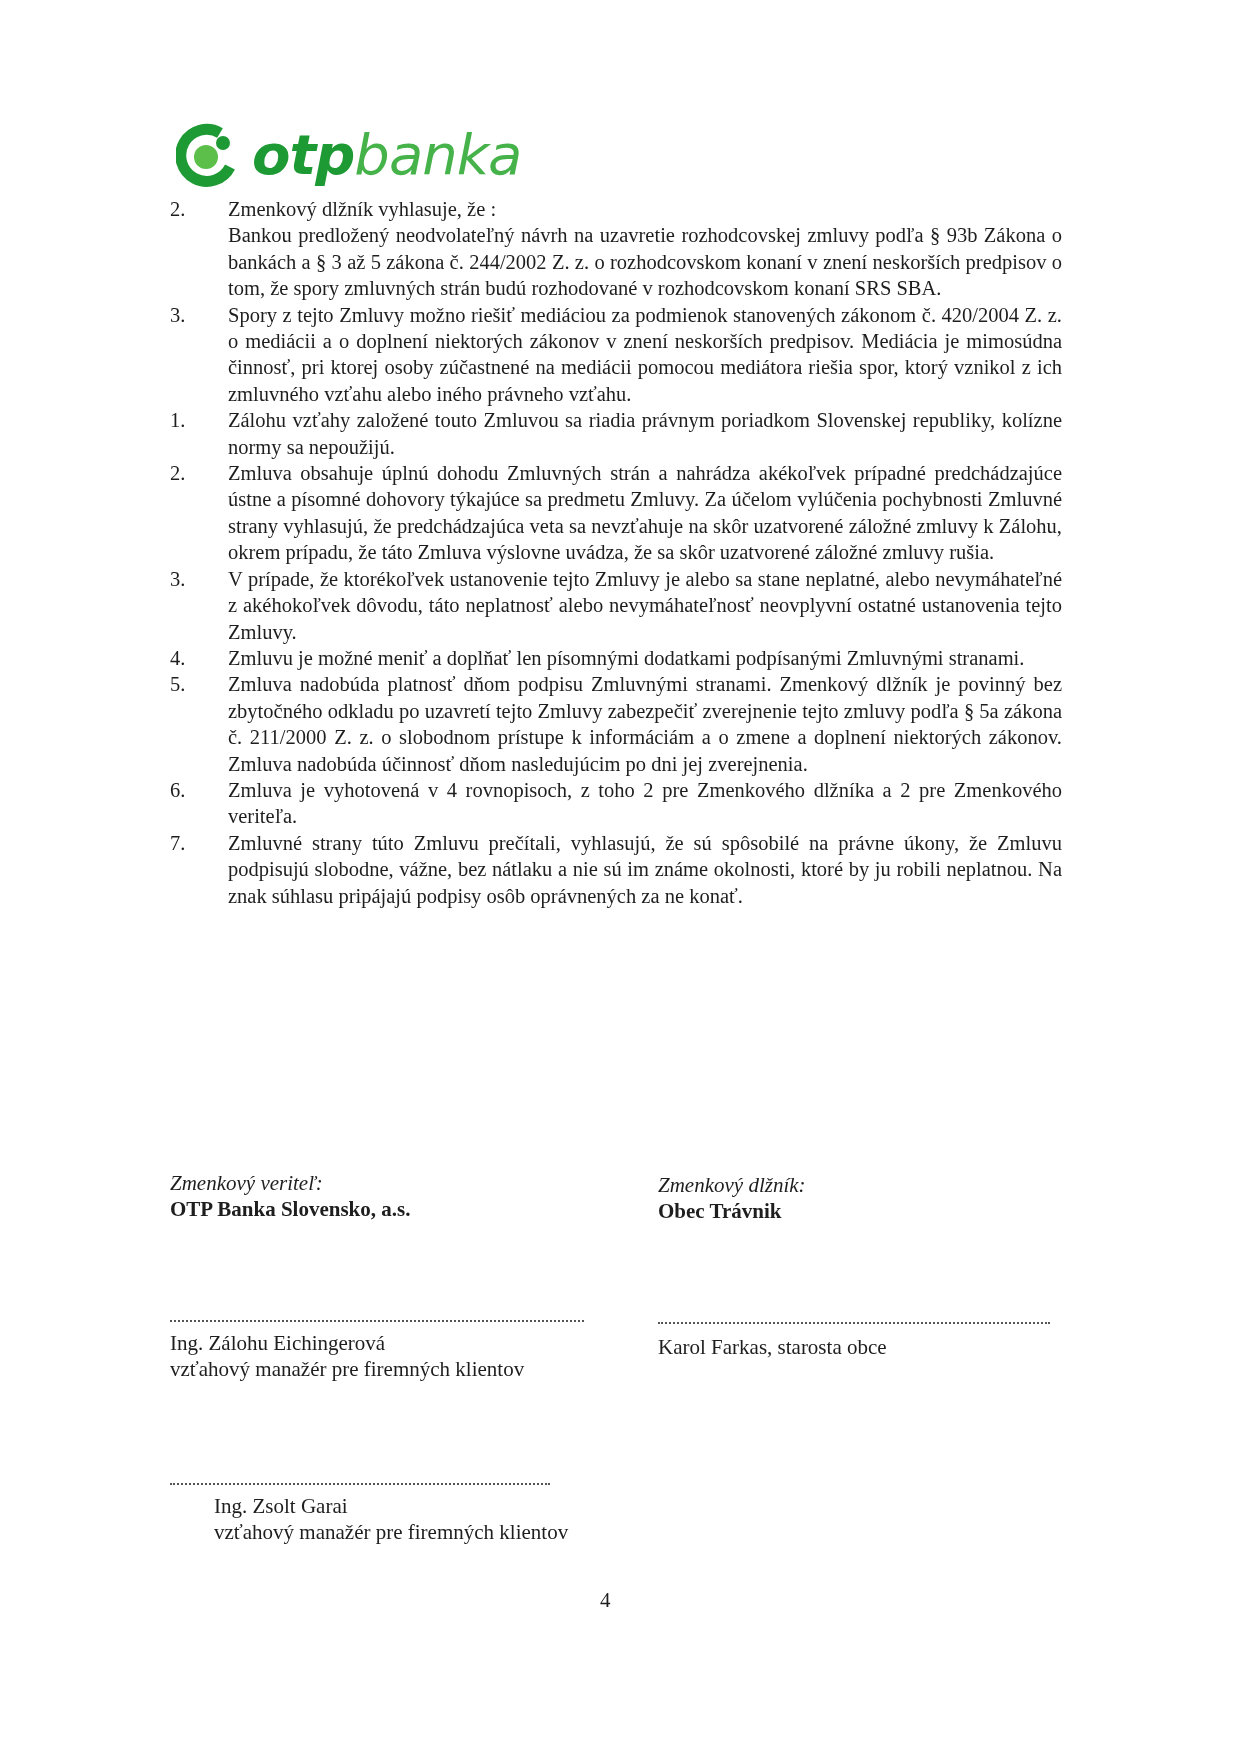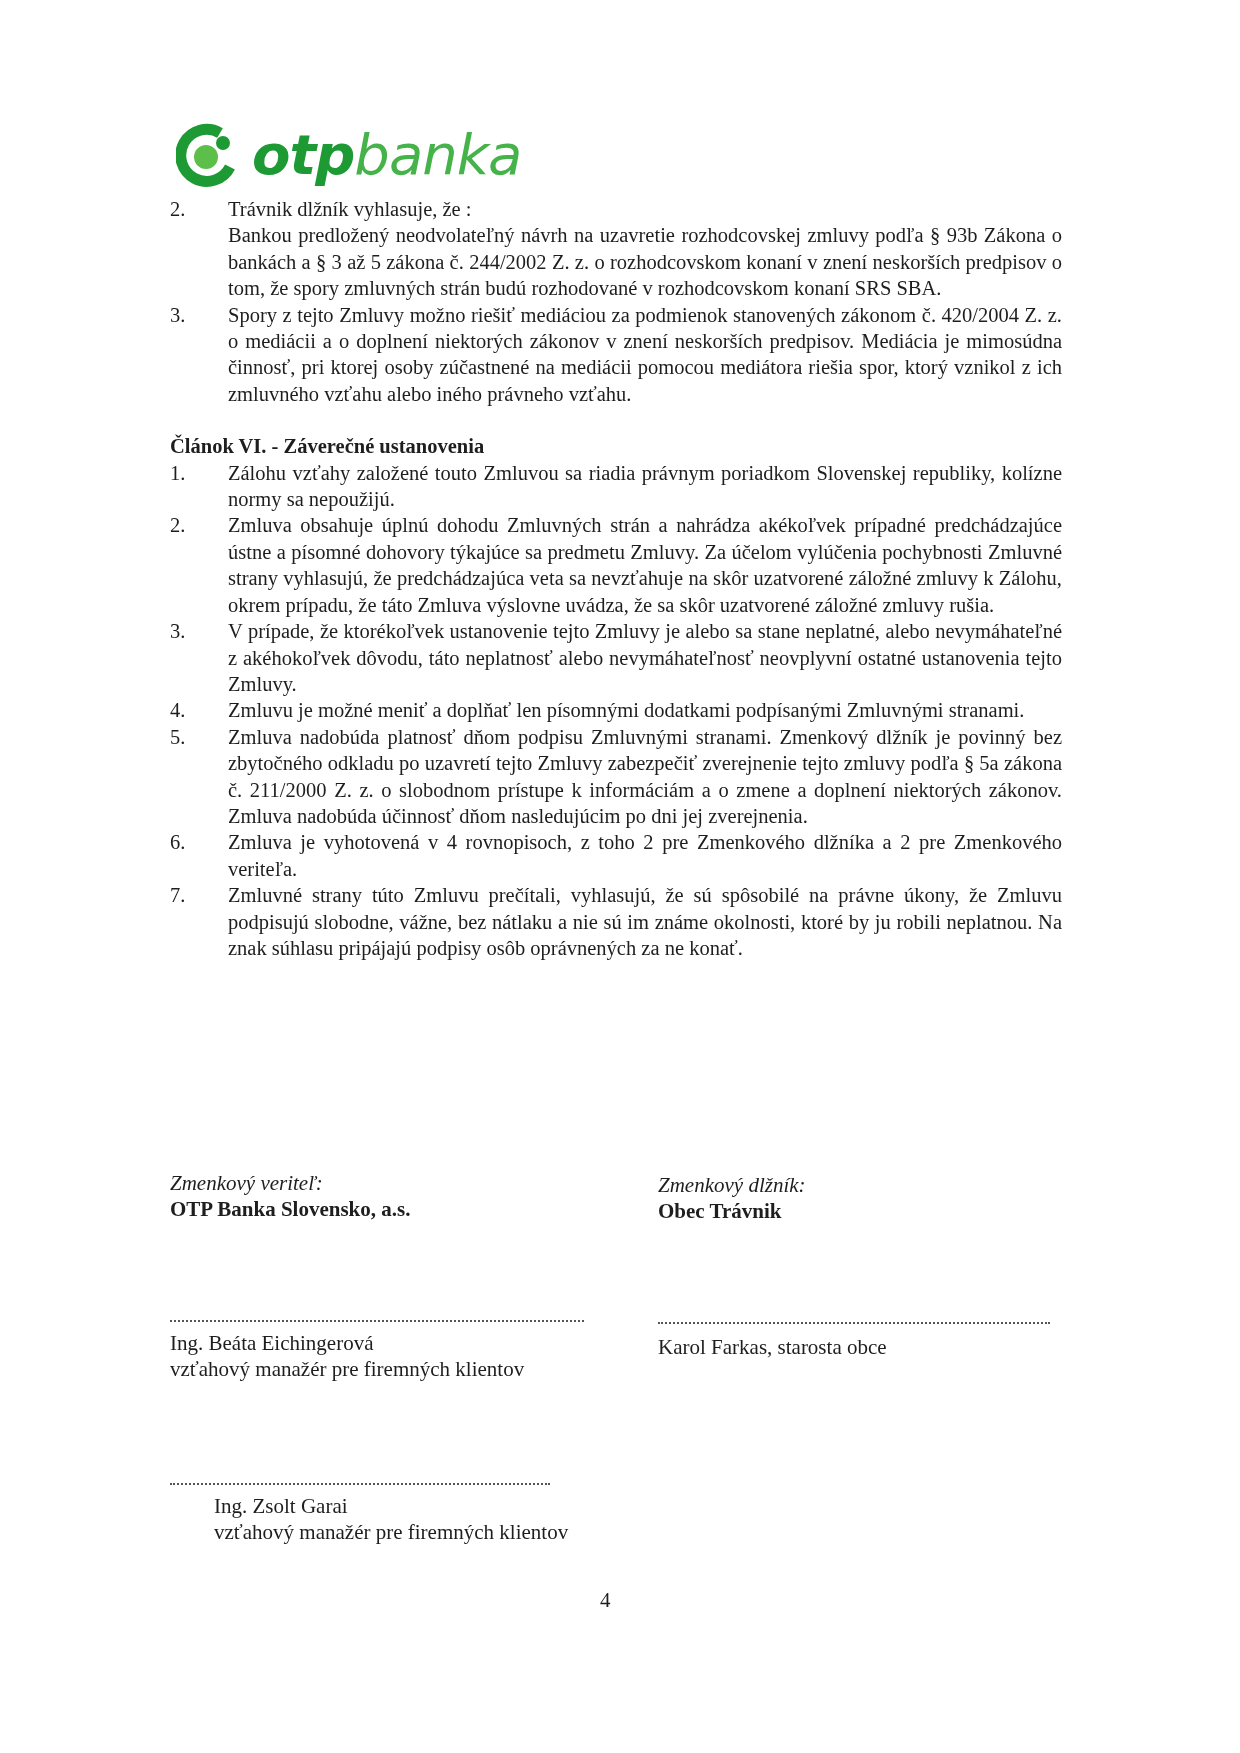--- a/index.html
+++ b/index.html
@@ -36,32 +36,31 @@
       <circle cx="30" cy="34" r="12" fill="#5cbf4a"></circle>
       <circle cx="47" cy="20" r="7" fill="#1e9a35"></circle>
     </svg>
     <span class="logo-text"><span class="logo-otp">otp</span><span class="logo-banka">banka</span></span>
   </div>
 
   <div class="body">
 
     <div class="item">
       <span class="num">2.</span>
-      <div>Trávnik dlžník vyhlasuje, že :</div>
+      <div>Zmenkový dlžník vyhlasuje, že :</div>
     </div>
     <div class="item">
       <div>Bankou predložený neodvolateľný návrh na uzavretie rozhodcovskej zmluvy podľa § 93b Zákona o bankách a § 3 až 5 zákona č. 244/2002 Z. z. o rozhodcovskom konaní v znení neskorších predpisov o tom, že spory zmluvných strán budú rozhodované v rozhodcovskom konaní SRS SBA.</div>
     </div>
 
     <div class="item">
       <span class="num">3.</span>
       <div>Spory z tejto Zmluvy možno riešiť mediáciou za podmienok stanovených zákonom č. 420/2004 Z. z. o mediácii a o doplnení niektorých zákonov v znení neskorších predpisov. Mediácia je mimosúdna činnosť, pri ktorej osoby zúčastnené na mediácii pomocou mediátora riešia spor, ktorý vznikol z ich zmluvného vzťahu alebo iného právneho vzťahu.</div>
     </div>
 
-    <div class="heading">Článok VI. - Záverečné ustanovenia</div>
 
     <div class="item">
       <span class="num">1.</span>
       <div>Zálohu vzťahy založené touto Zmluvou sa riadia právnym poriadkom Slovenskej republiky, kolízne normy sa nepoužijú.</div>
     </div>
     <div class="item">
       <span class="num">2.</span>
       <div>Zmluva obsahuje úplnú dohodu Zmluvných strán a nahrádza akékoľvek prípadné predchádzajúce ústne a písomné dohovory týkajúce sa predmetu Zmluvy. Za účelom vylúčenia pochybnosti Zmluvné strany vyhlasujú, že predchádzajúca veta sa nevzťahuje na skôr uzatvorené záložné zmluvy k Zálohu, okrem prípadu, že táto Zmluva výslovne uvádza, že sa skôr uzatvorené záložné zmluvy rušia.</div>
     </div>
     <div class="item">
@@ -90,21 +89,21 @@
     <div class="role">Zmenkový veriteľ:</div>
     <div class="party">OTP Banka Slovensko, a.s.</div>
   </div>
   <div class="sig" style="left:658px; top:1172px;">
     <div class="role">Zmenkový dlžník:</div>
     <div class="party">Obec Trávnik</div>
   </div>
 
   <div class="dots" style="left:170px; top:1320px; width:414px;"></div>
   <div class="sig" style="left:170px; top:1330px;">
-    <div>Ing. Beáta Eichingerová</div>
+    <div>Ing. Zálohu Eichingerová</div>
     <div>vzťahový manažér pre firemných klientov</div>
   </div>
 
   <div class="dots" style="left:658px; top:1322px; width:392px;"></div>
   <div class="sig" style="left:658px; top:1334px;">
     <div>Karol Farkas, starosta obce</div>
   </div>
 
   <div class="dots" style="left:170px; top:1483px; width:380px;"></div>
   <div class="sig" style="left:170px; top:1493px;margin-left:44px;">

